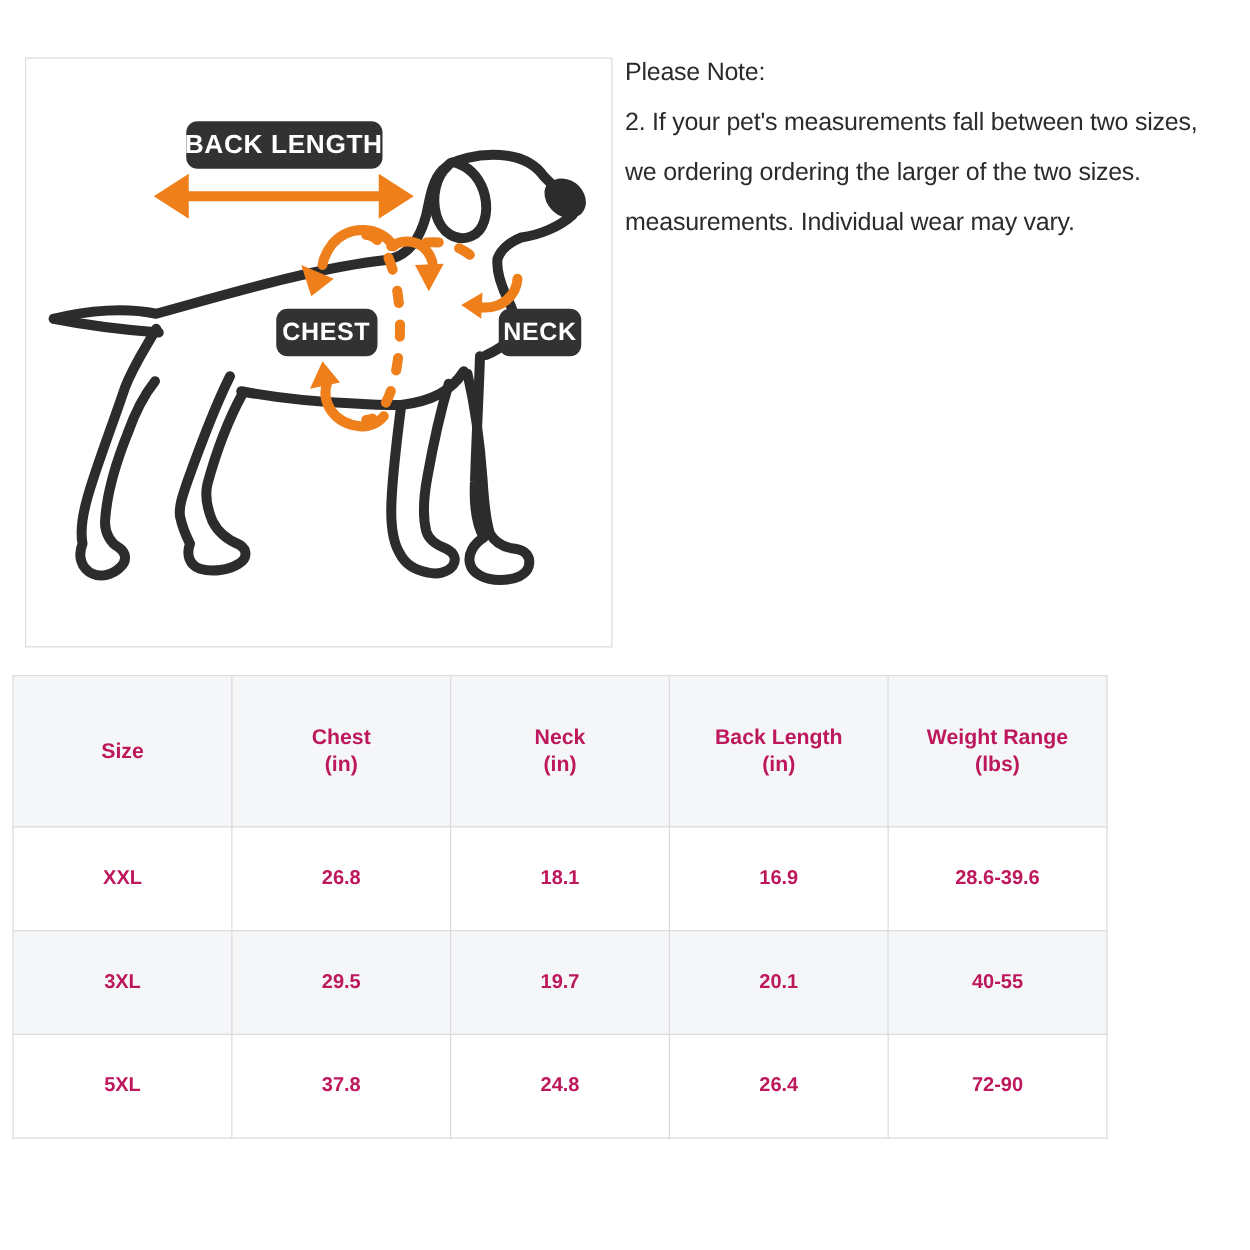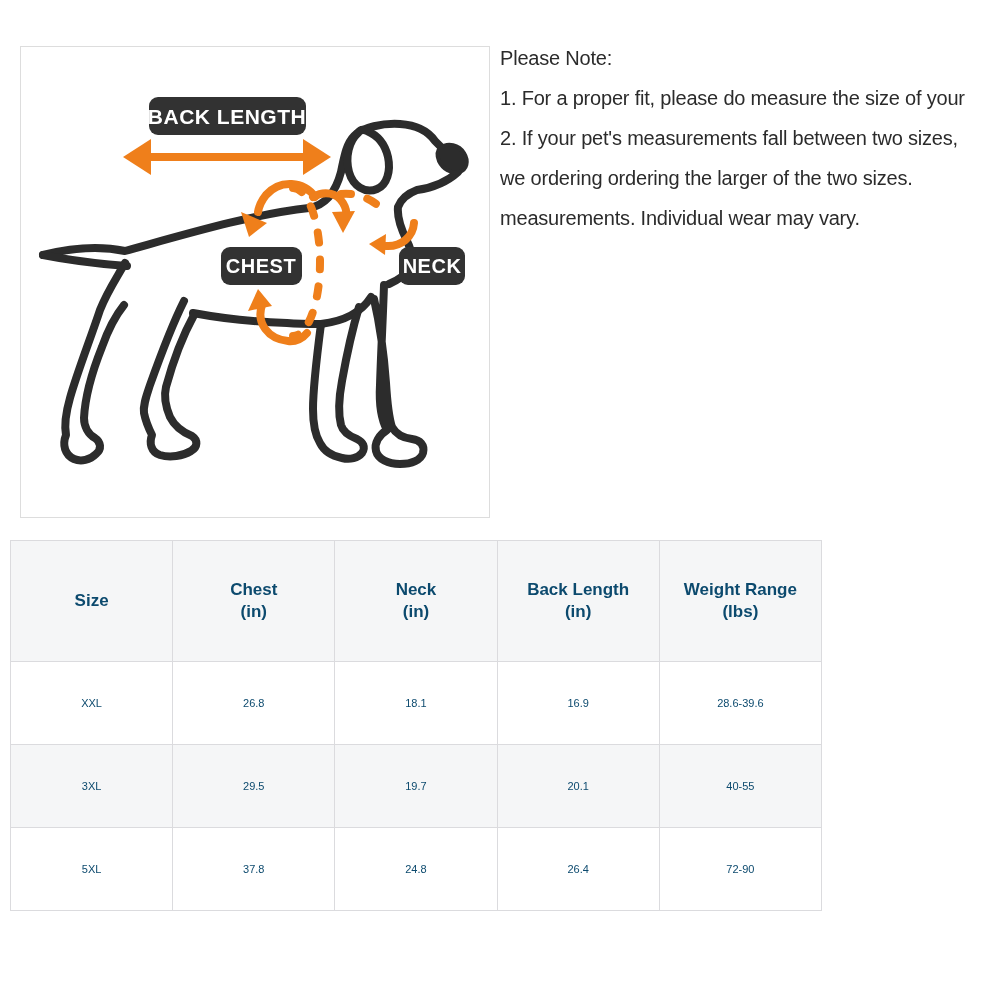--- a/index.html
+++ b/index.html
@@ -22,28 +22,28 @@
   .tag-rect{fill:#323232;}
   .tag-text{fill:#ffffff;font-weight:bold;letter-spacing:.5px;text-anchor:middle;}
   
   .notes{position:absolute;left:500px;top:38px;width:500px;}
   .note-line{
     margin:0;font-size:20px;line-height:40px;color:#2b2b2b;white-space:nowrap;
     letter-spacing:-0.2px;
   }
   
   .size-table{
-    position:absolute;left:10px;top:540px;width:812px;
-    border-collapse:collapse;table-layout:fixed;text-align:center;color:#0c4a6e;
+    position:absolute;left:10px;top:540px;width:876px;
+    border-collapse:collapse;table-layout:fixed;text-align:center;color:#be185d;
   }
   .size-table th,.size-table td{border:1px solid #dbdbde;padding:0;vertical-align:middle;}
   .size-table th{
     height:120px;background:#f5f6f7;font-size:17px;font-weight:bold;line-height:22px;
   }
-  .size-table td{height:82px;background:#ffffff;font-size:11px;font-weight:normal;margin-left:24px;}
+  .size-table td{height:82px;background:#ffffff;font-size:16px;font-weight:bold;margin-left:24px;}
   .size-table tbody tr:nth-child(even) td{background:#f5f6f7;}
 </style>
 </head>
 <body>
 
 <div class="diagram-box">
   <svg viewBox="0 0 468 470" aria-hidden="true">
 
     <g>
 
@@ -103,21 +103,20 @@
     </g>
     <g>
       <rect class="tag-rect" x="378" y="200" width="66" height="38" rx="9"></rect>
       <text class="tag-text" x="411" y="219" font-size="20" dominant-baseline="central">NECK</text>
     </g>
   </svg>
 </div>
 
 <div class="notes">
   <p class="note-line">Please Note:</p>
-  <p class="note-line">1. For a proper fit, please do measure the size of your</p>
   <p class="note-line">2. If your pet's measurements fall between two sizes,</p>
   <p class="note-line">we ordering ordering the larger of the two sizes.</p>
   <p class="note-line">measurements. Individual wear may vary.</p>
 </div>
 
 <table class="size-table">
   <thead>
     <tr>
       <th>
         <span>Size</span>

